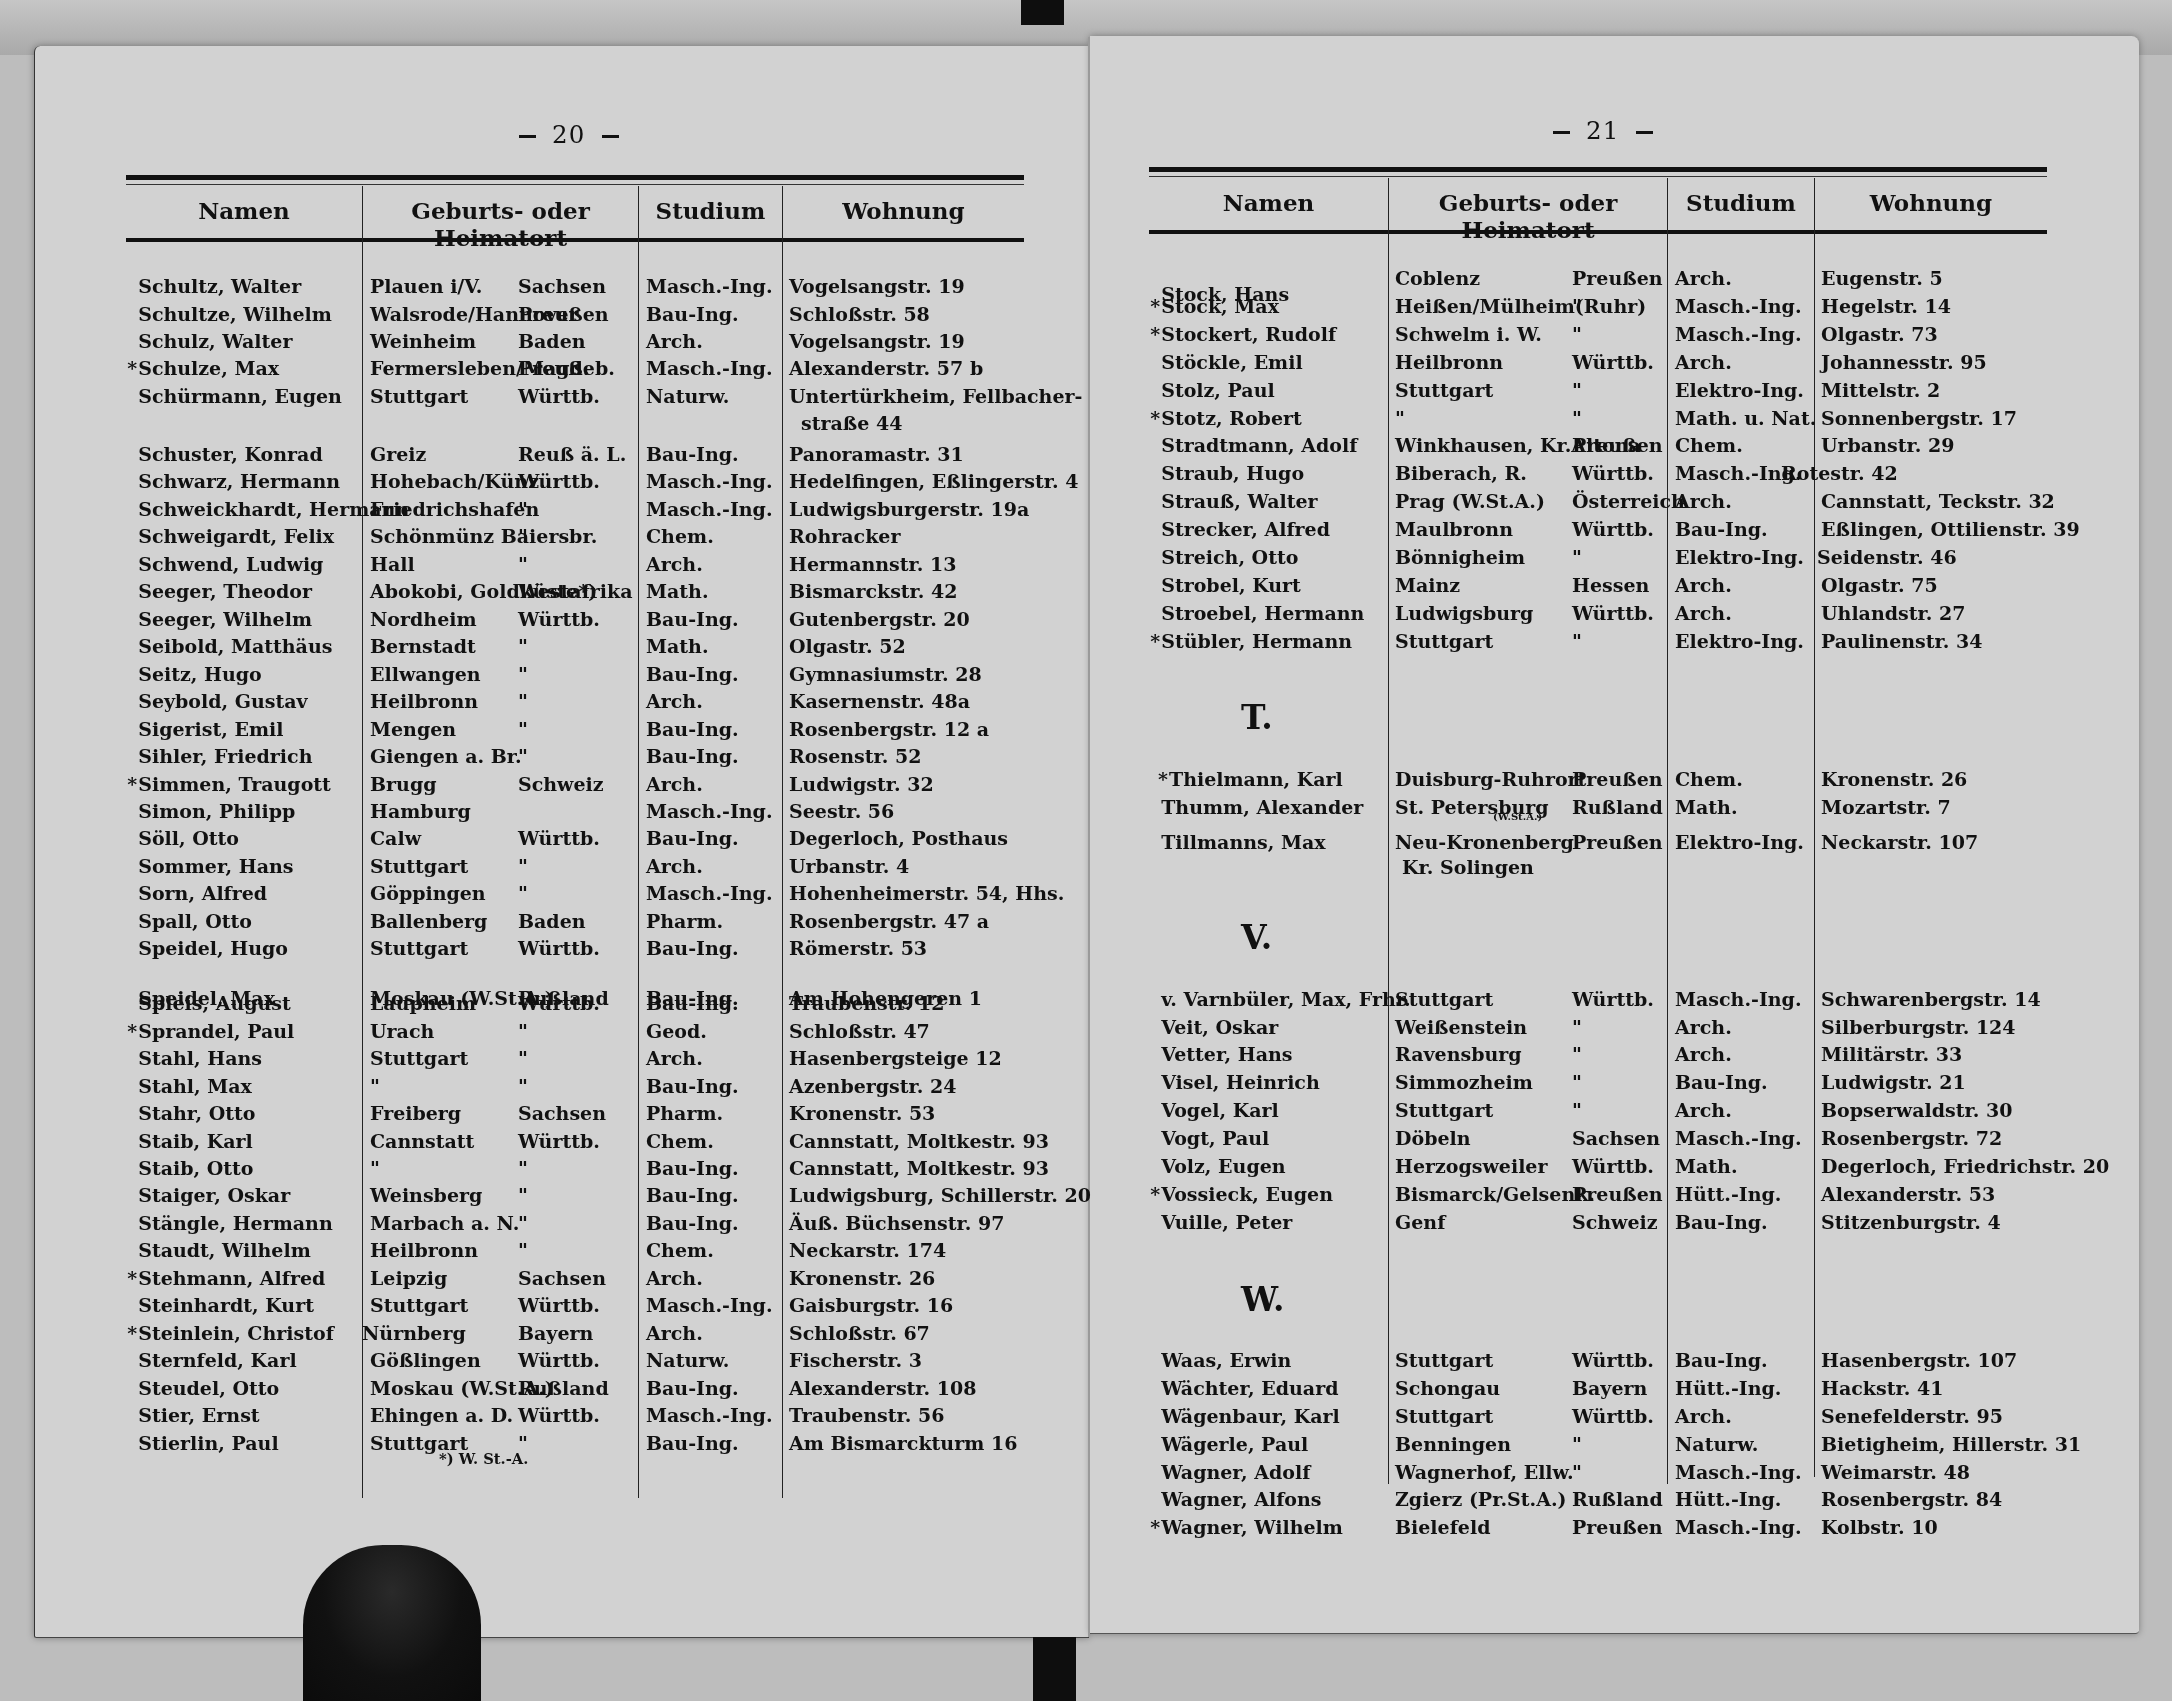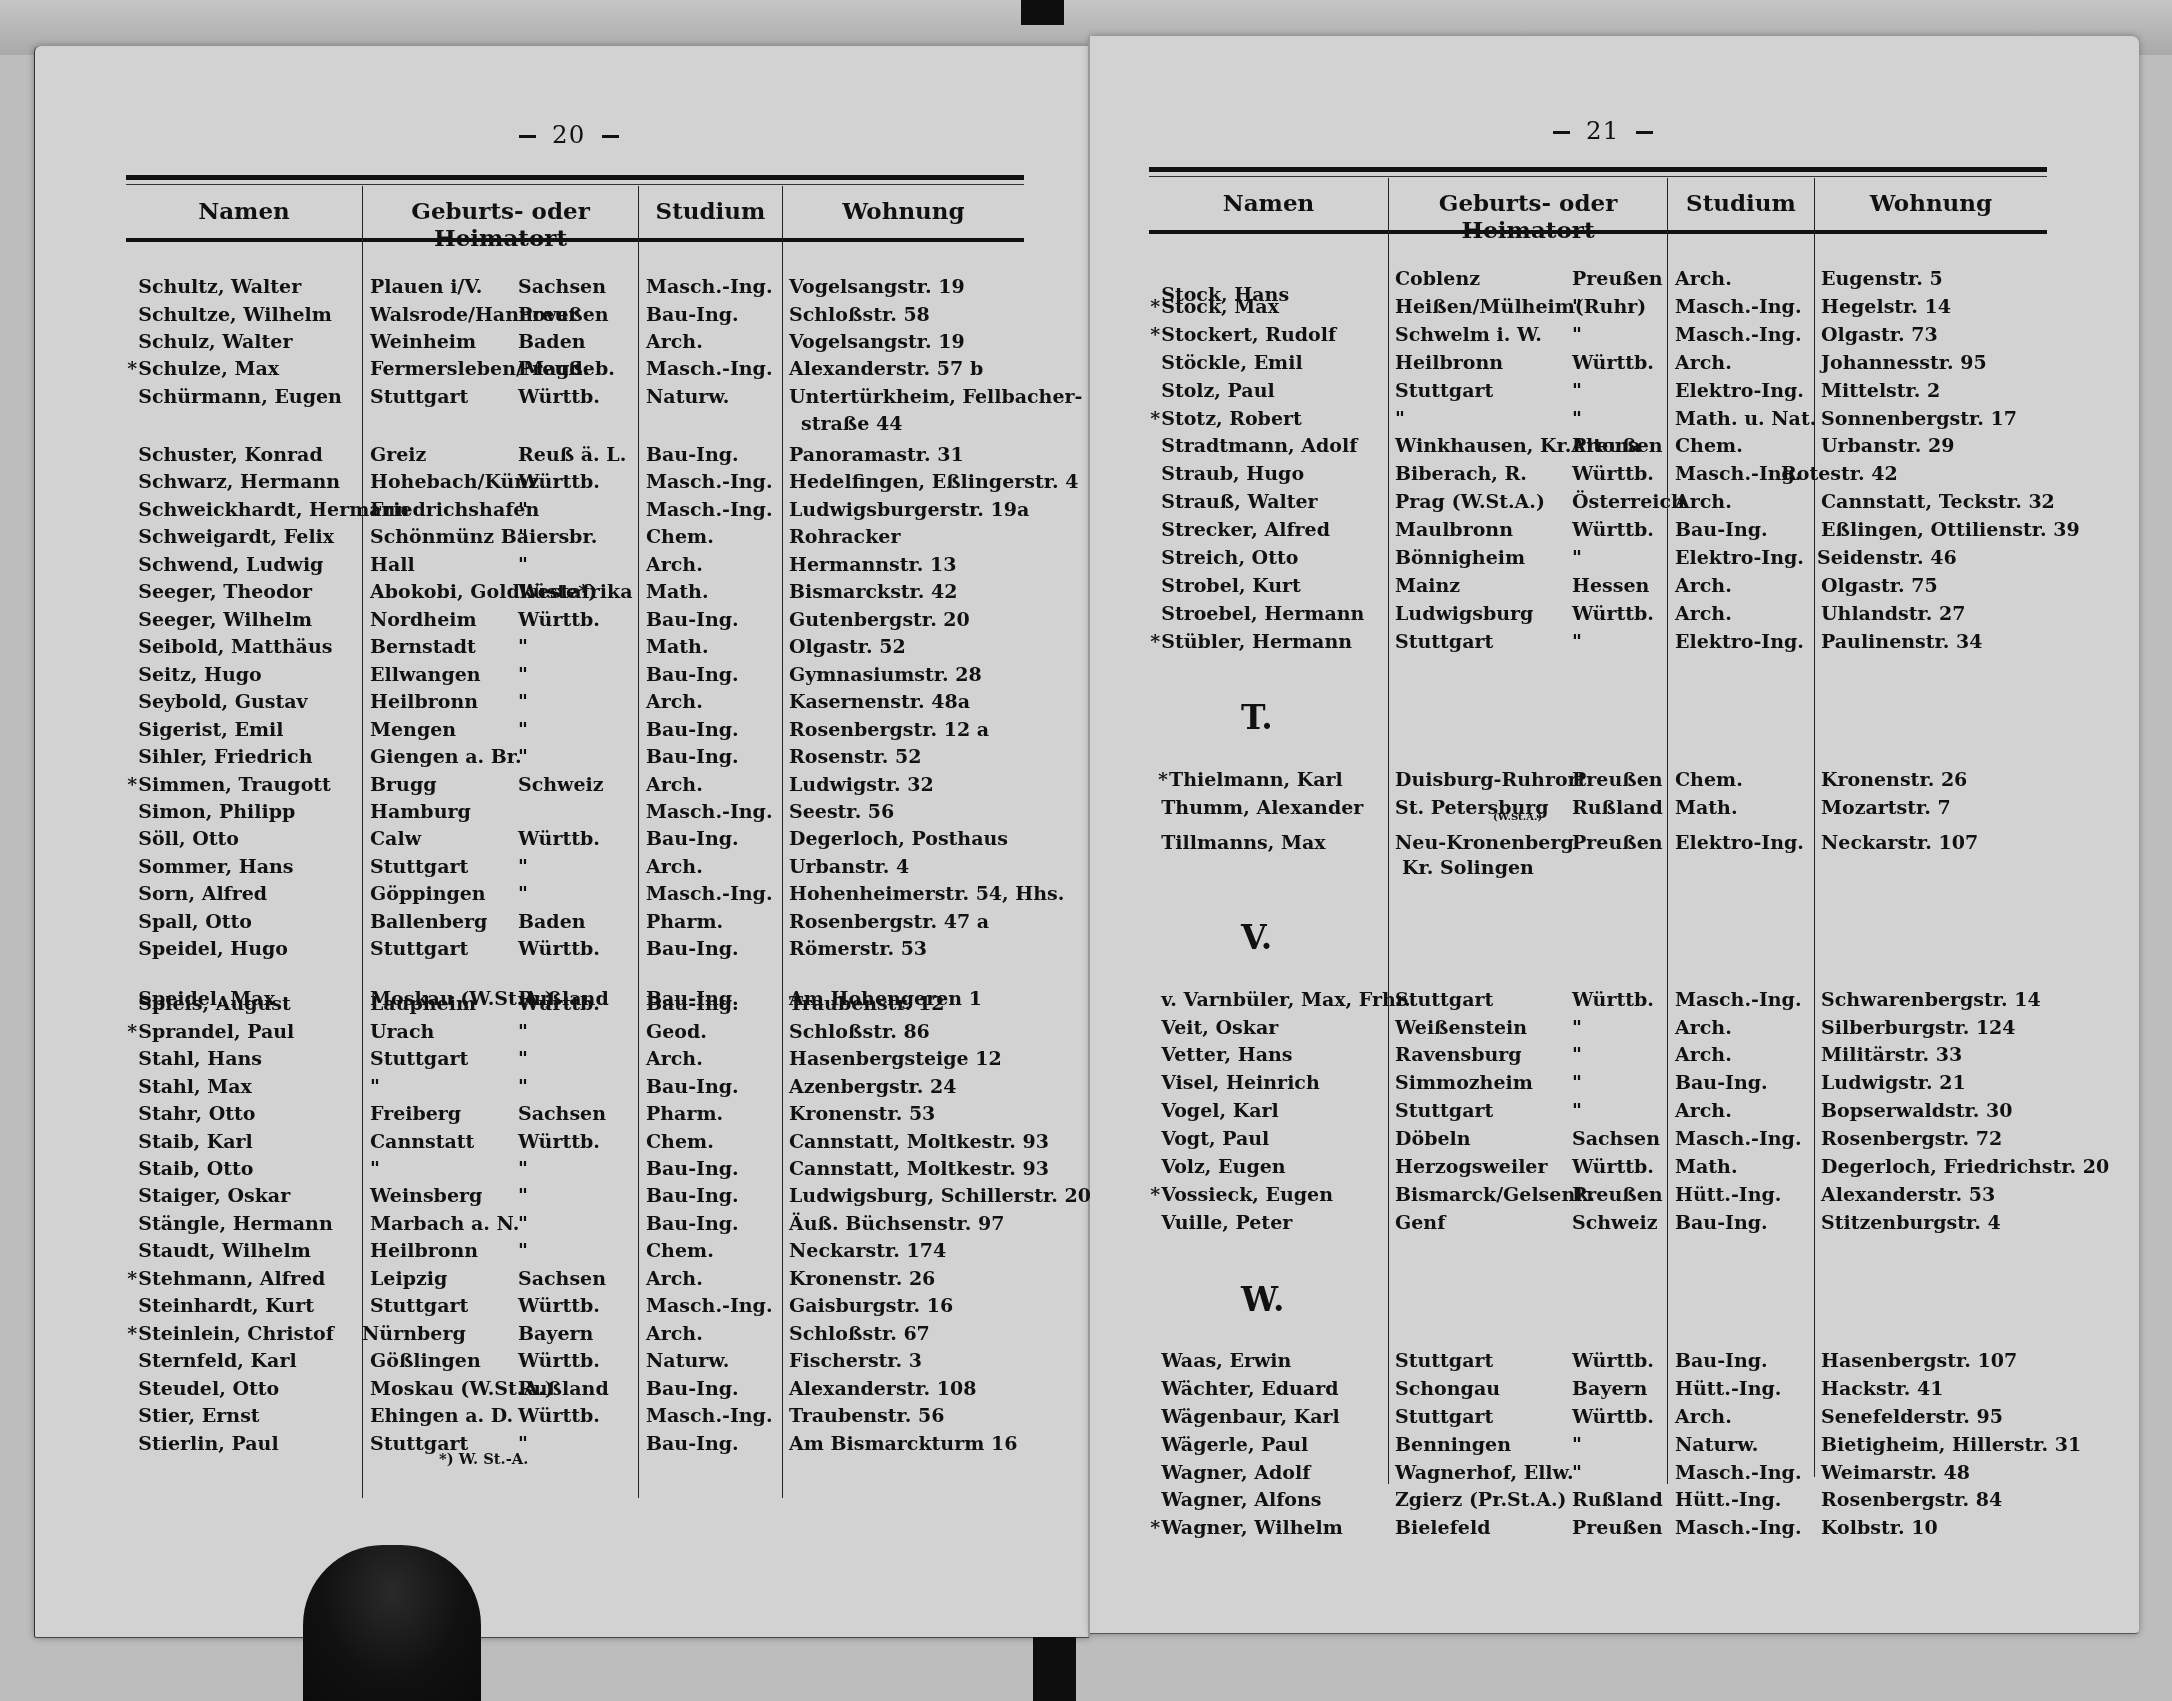--- a/index.html
+++ b/index.html
@@ -258,21 +258,21 @@
         <span class="cell" style="left:244px;">Laupheim</span>
         <span class="cell" style="left:392px;">Württb.</span>
         <span class="cell" style="left:520px;">Bau-Ing.</span>
         <span class="cell" style="left:663px;">Traubenstr. 12</span>
       </div>
       <div class="row" style="top:843px;">
         <span class="cell" style="left:1.2px;"><span style="display:inline-block;width:11px;">*</span><span>Sprandel, Paul</span></span>
         <span class="cell" style="left:244px;">Urach</span>
         <span class="cell" style="left:392px;">"</span>
         <span class="cell" style="left:520px;">Geod.</span>
-        <span class="cell" style="left:663px;">Schloßstr. 86</span>
+        <span class="cell" style="left:663px;">Schloßstr. 47</span>
       </div>
       <div class="row" style="top:870px;">
         <span class="cell" style="left:1.2px;"><span style="display:inline-block;width:11px;"></span><span>Stahl, Hans</span></span>
         <span class="cell" style="left:244px;">Stuttgart</span>
         <span class="cell" style="left:392px;">"</span>
         <span class="cell" style="left:520px;">Arch.</span>
         <span class="cell" style="left:663px;">Hasenbergsteige 12</span>
       </div>
       <div class="row" style="top:898px;">
         <span class="cell" style="left:1.2px;"><span style="display:inline-block;width:11px;"></span><span>Stahl, Max</span></span>

